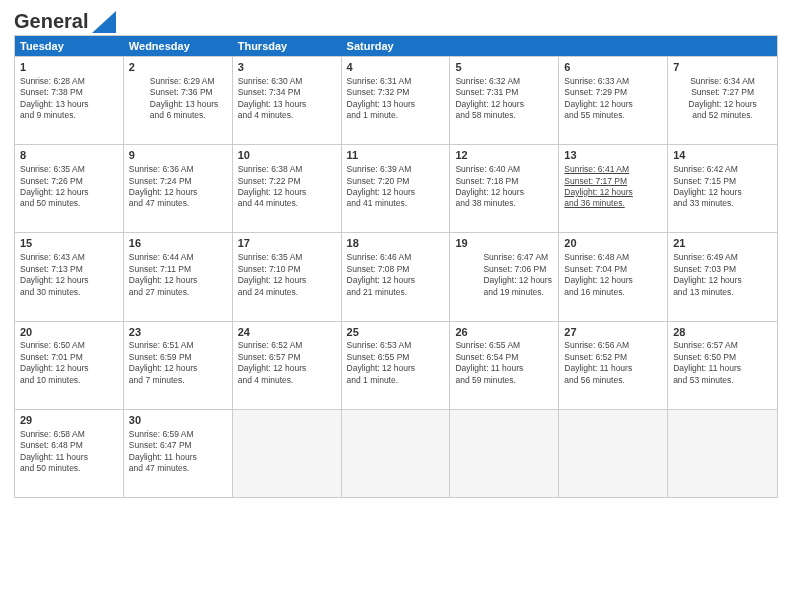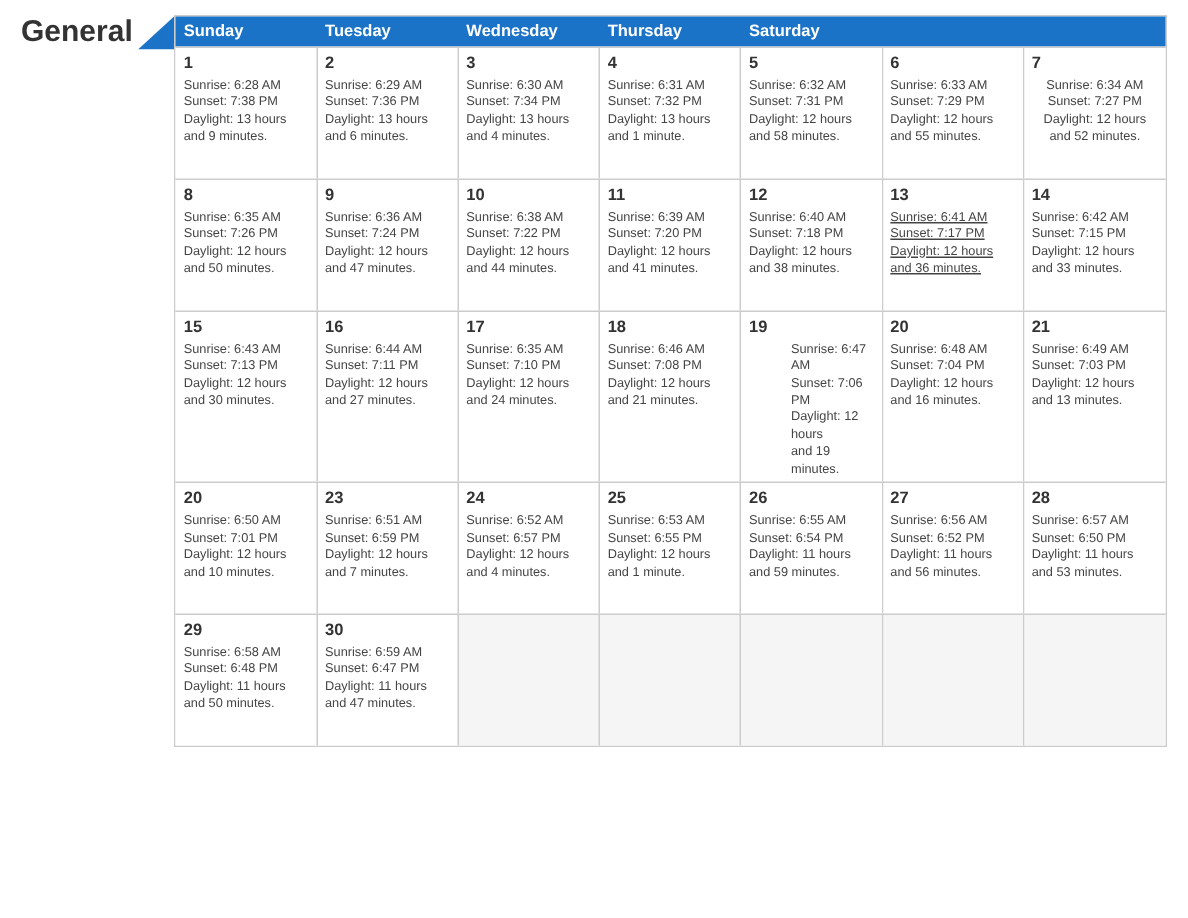--- a/index.html
+++ b/index.html
@@ -8,21 +8,21 @@
       background: #fff;
       width: 792px;
       height: 612px;
       overflow: hidden;
     }
     .page {
       width: 792px;
       height: 508px;
       padding: 10px 14px;
       display: flex;
-      flex-direction: row;
+      flex-direction: column;
     }
     .header {
       display: flex;
       justify-content: space-between;
       align-items: flex-start;
       margin-bottom: 6px;
     }
     .logo {
       display: flex;
       flex-direction: column;
@@ -111,38 +111,37 @@
       <span style="font-size:16px;font-weight:bold;color:#1a73c7;margin-top:-4px;margin-left:2px;"></span>
     </div>
     <div class="title-block">
       <div class="month-title"></div>
       <div class="location-title"></div>
     </div>
   </div>
 
   <div class="calendar">
     <div class="cal-header">
-      <div class="cal-header-cell">Sunday</div>
       <div class="cal-header-cell">Tuesday</div>
       <div class="cal-header-cell">Wednesday</div>
       <div class="cal-header-cell">Thursday</div>
       <div class="cal-header-cell">Saturday</div>
     </div>
     <div class="cal-body" id="cal-body">
     <div class="cal-row">
           <div class="cal-cell">
             <span class="day-num">1</span>
             <div class="info" style="white-space: pre-line;">Sunrise: 6:28 AM
 Sunset: 7:38 PM
 Daylight: 13 hours
 and 9 minutes.</div>
           </div>
           <div class="cal-cell">
             <span class="day-num">2</span>
-            <div class="info" style="white-space: pre-line;">Sunrise: 6:29 AM
+            <div class="info" style="white-space: pre-line; margin-left: 21px;">Sunrise: 6:29 AM
 Sunset: 7:36 PM
 Daylight: 13 hours
 and 6 minutes.</div>
           </div>
           <div class="cal-cell">
             <span class="day-num">3</span>
             <div class="info" style="white-space: pre-line;">Sunrise: 6:30 AM
 Sunset: 7:34 PM
 Daylight: 13 hours
 and 4 minutes.</div>

